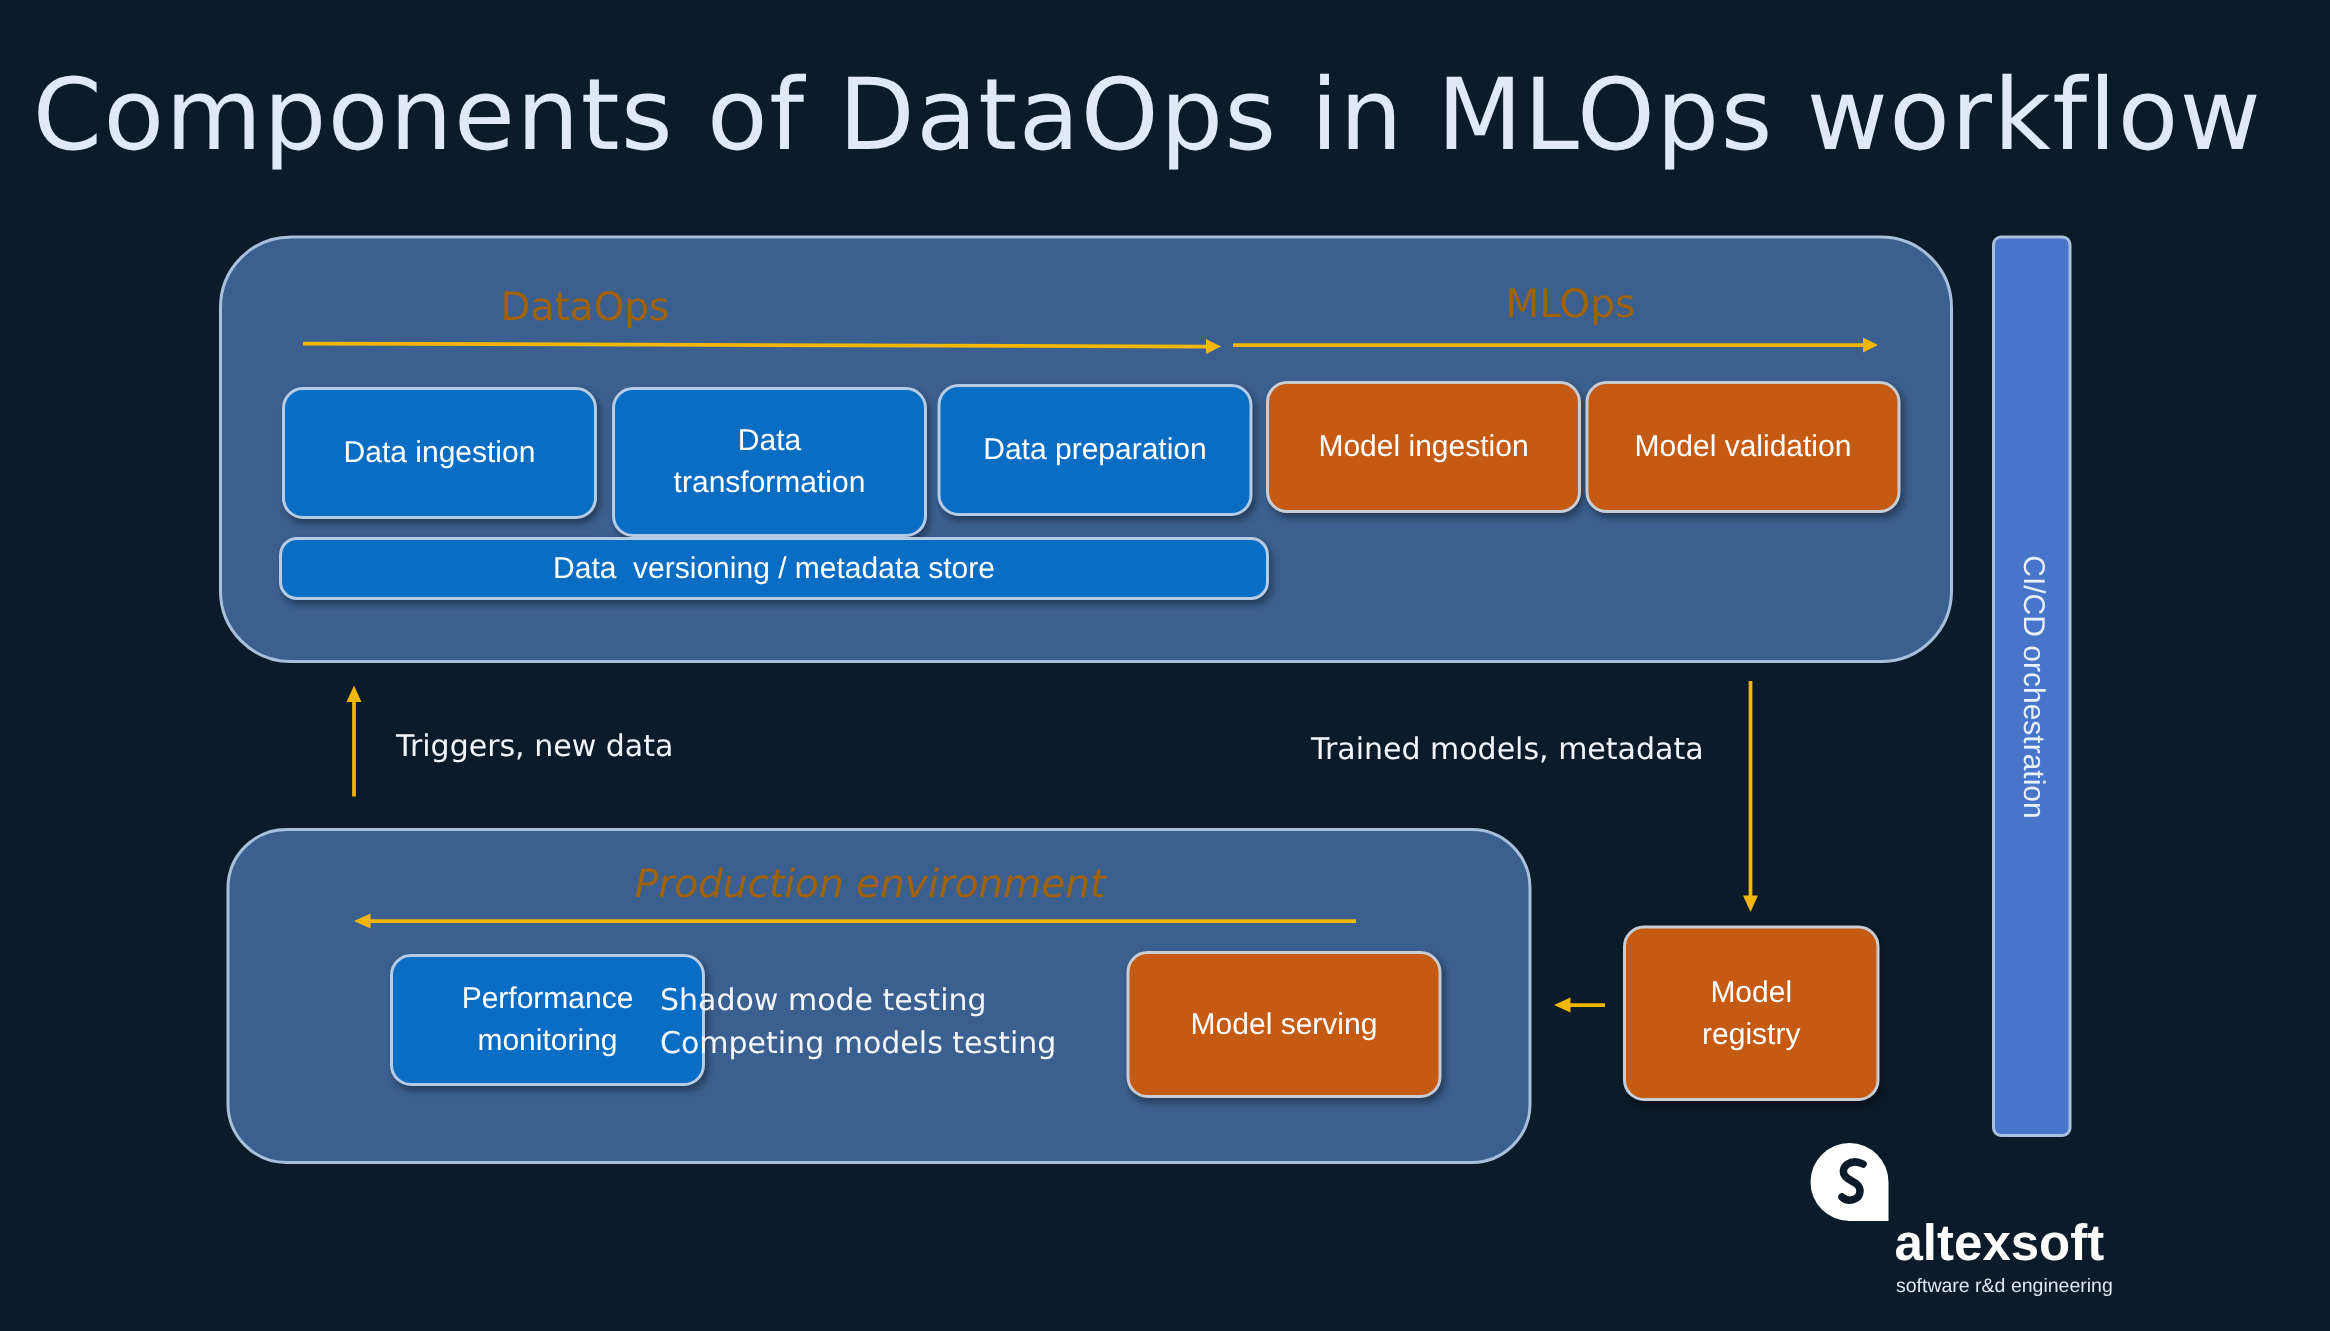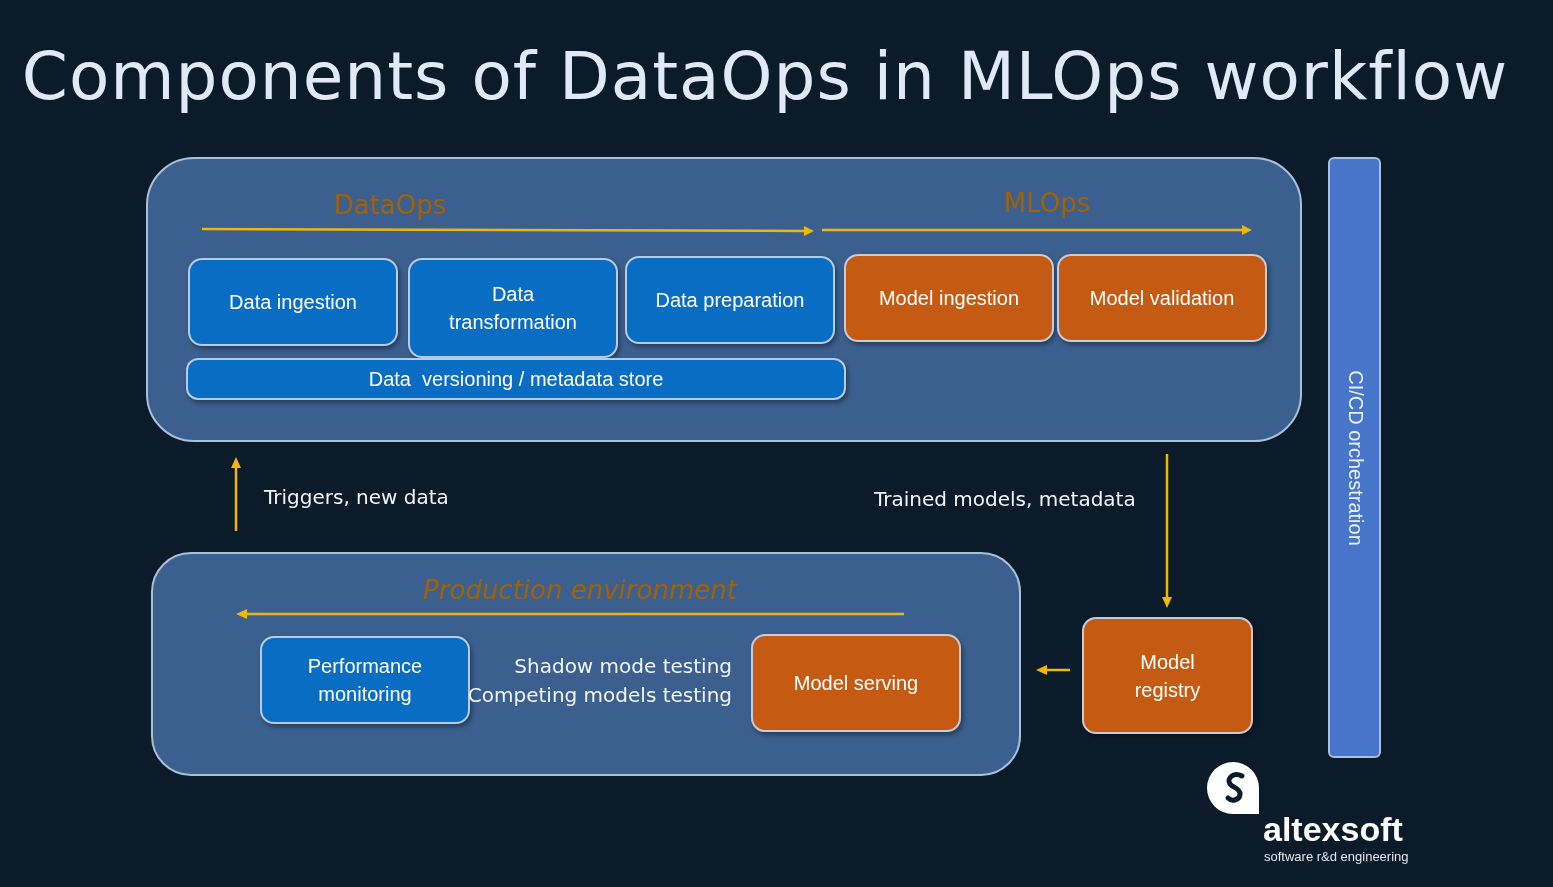--- a/index.html
+++ b/index.html
@@ -69,21 +69,21 @@
 <div class="abs label" style="left:264px; top:485px;">Triggers, new data</div>
 <div class="abs label" style="left:874px; top:487px;">Trained models, metadata</div>
 
 <div class="abs panel" style="left:151px; top:552px; width:870px; height:224px; border-radius:40px;"></div>
 <div class="abs section-label" style="left:380px; top:575px; width:400px;font-style:italic;">Production environment</div>
 
 <div class="abs box blue" style="left:216px; top:636px; width:210px; height:88px;margin-left:44px;">
   <span style="width:140px;">Performance monitoring</span>
 </div>
 
-<div class="abs label" style="left:440px; top:652px; width:292px; text-align:right; line-height:29px;">
+<div class="abs label" style="left:440px; top:652px; width:292px; text-align:left; line-height:29px;">
   <div>Shadow mode testing</div>
   <div>Competing models testing</div>
 </div>
 
 <div class="abs box orange" style="left:751px; top:634px; width:210px; height:98px;">Model serving</div>
 
 <div class="abs box orange" style="left:1082px; top:617px; width:171px; height:117px;">
   <span style="width:80px;">Model registry</span>
 </div>
 

